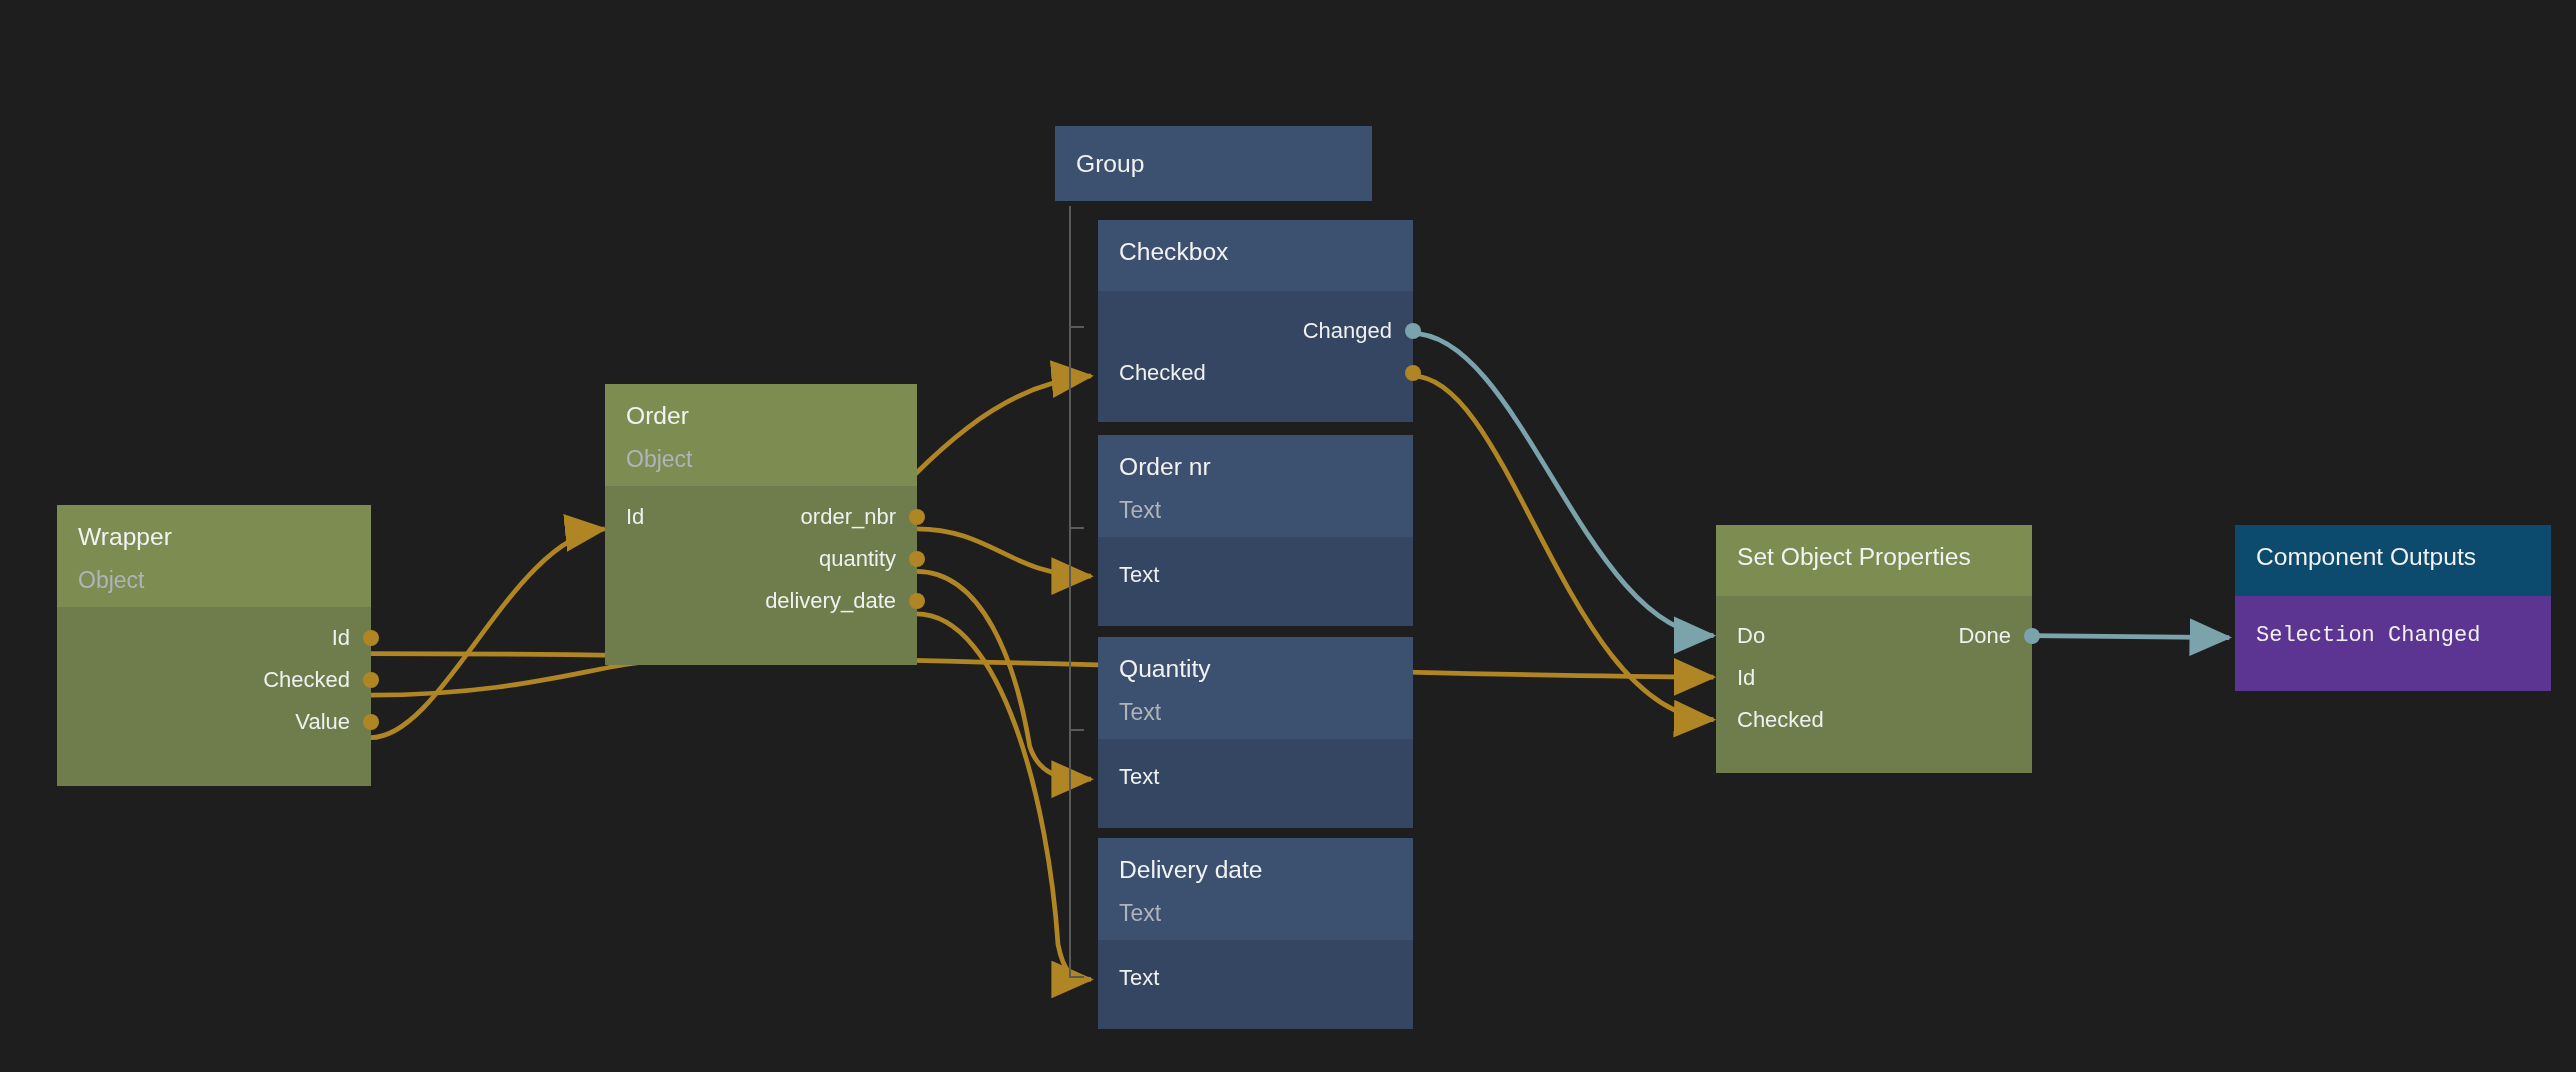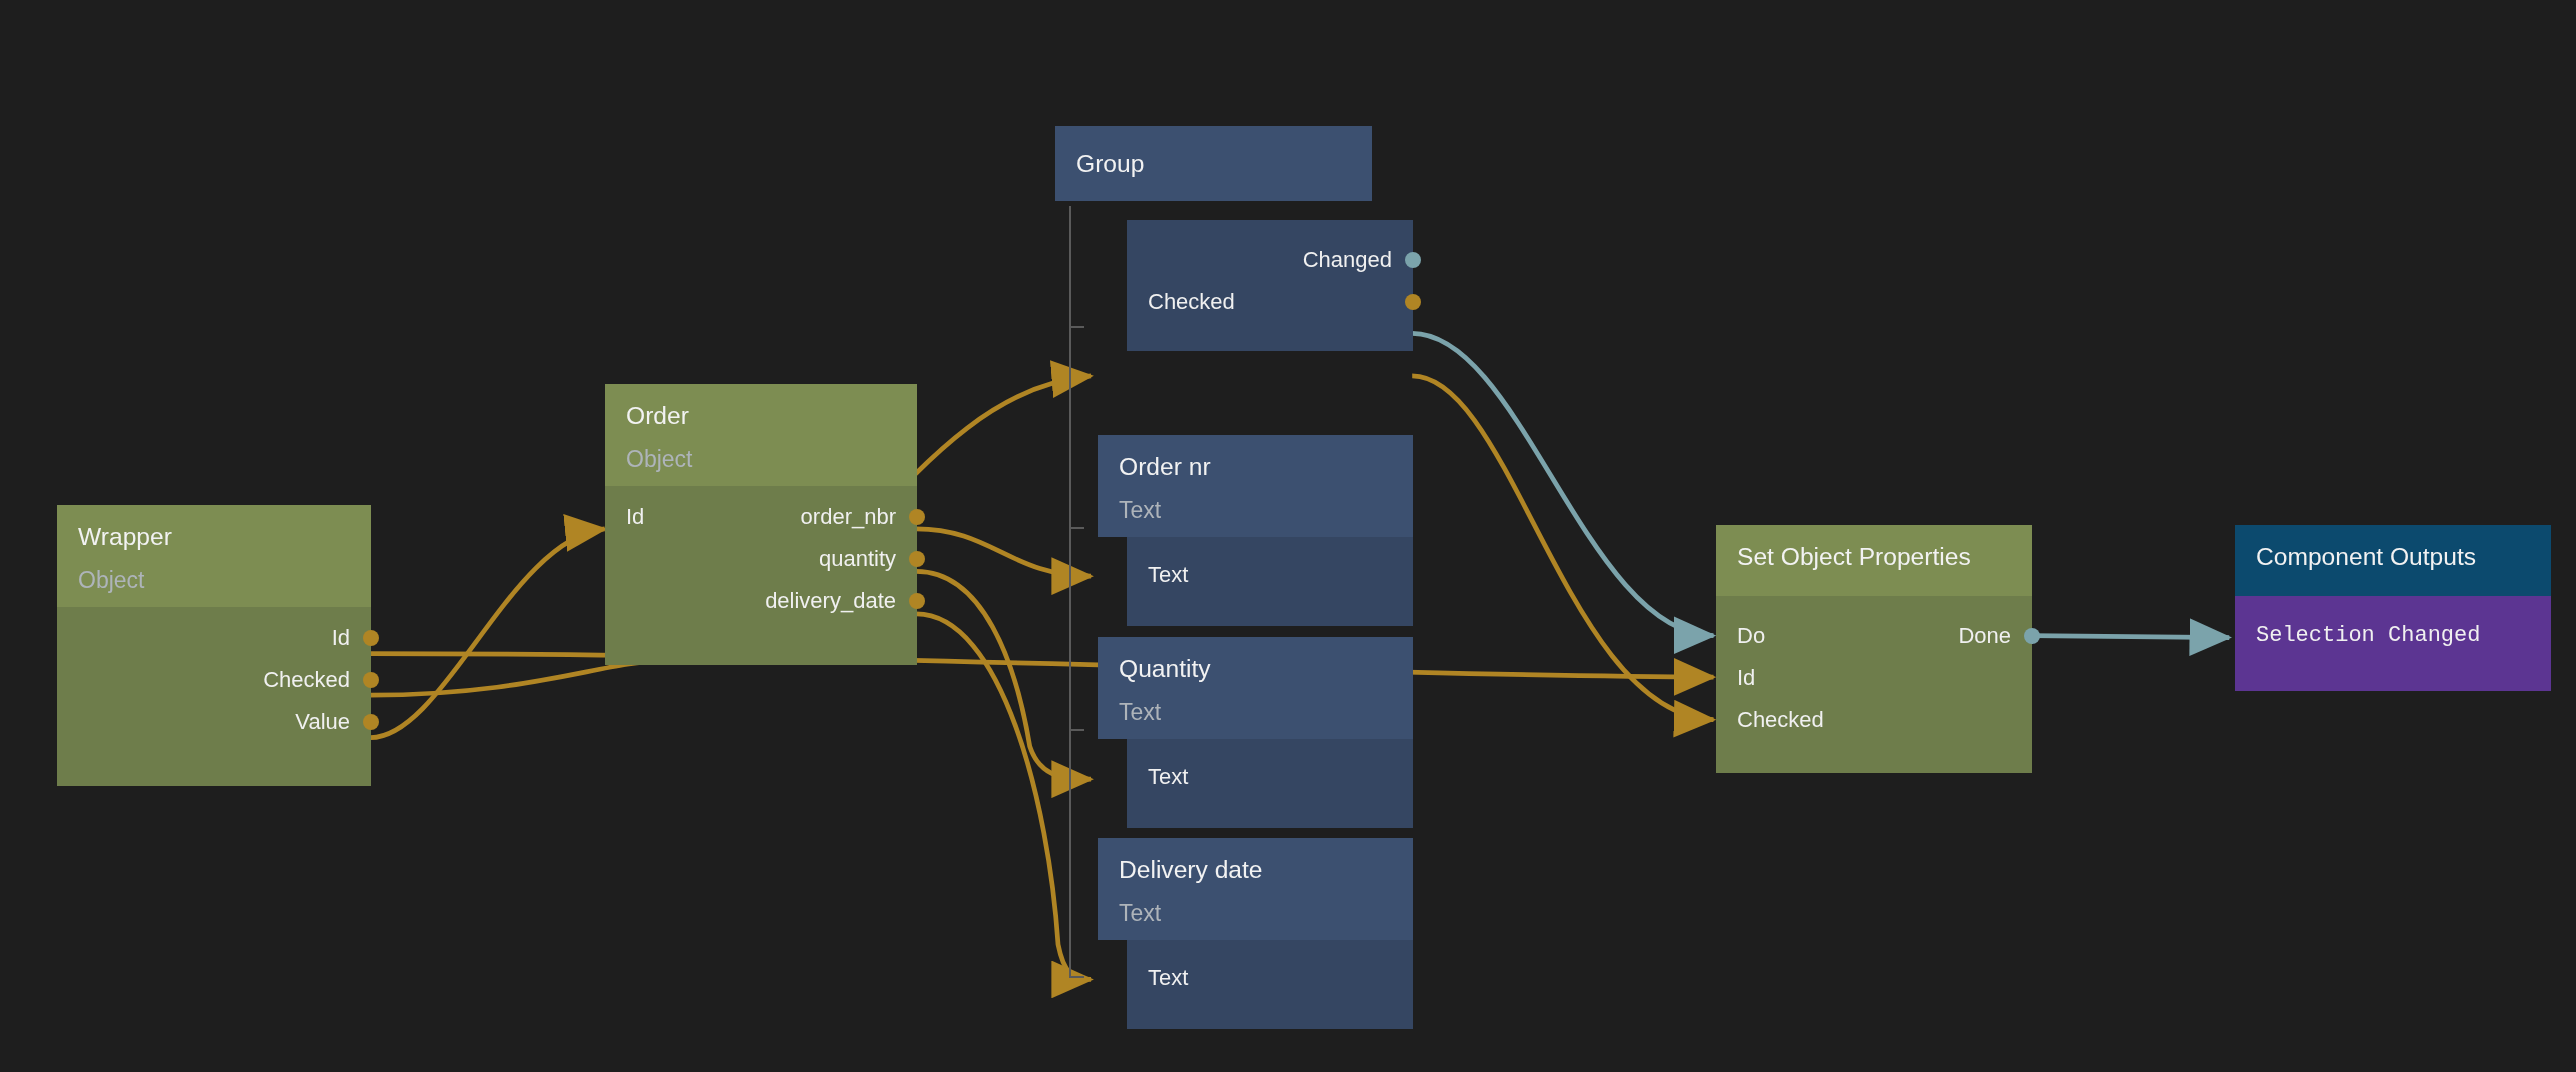--- a/index.html
+++ b/index.html
@@ -82,21 +82,21 @@
     transform: translateY(-50%);
   }
   .port-dot.right { right: -7.6px; }
   .port-dot.orange { background: #b08524; }
   .port-dot.teal   { background: #7ba3ab; }
 
   
   .green  .node-header { background: #7d8d52; }
   .green  .node-body   { background: #6e7d4b; }
   .blue   .node-header { background: #3c5070; }
-  .blue   .node-body   { background: #354662; margin-left: 29px; }
+  .blue   .node-body   { background: #354662; }
   .purple .node-header { background: #0c4a6e; }
   .purple .node-body   { background: #5c3592; }
   .groupbar {
     background: #3c5070;
   }
   .groupbar .node-header { background: #3c5070; }
 
   
   .group-tree {
     position: absolute;
@@ -189,20 +189,23 @@
         <span class="port-dot right orange"></span>
       </div>
       <div class="port-row out">
         <span class="port-label">delivery_date</span>
         <span class="port-dot right orange"></span>
       </div>
     </div>
   </div>
 
   <div class="node blue" style="left:1098px; top:220px; width:315px;">
+    <div class="node-header" style="padding-bottom:24.6px;">
+      <div class="node-title">Checkbox</div>
+    </div>
     <div class="node-body" style="padding-top:19px; padding-bottom:28px;">
       <div class="port-row out">
         <span class="port-label">Changed</span>
         <span class="port-dot right teal"></span>
       </div>
       <div class="port-row in">
         <span class="port-label">Checked</span>
         <span class="port-dot right orange"></span>
       </div>
     </div>

